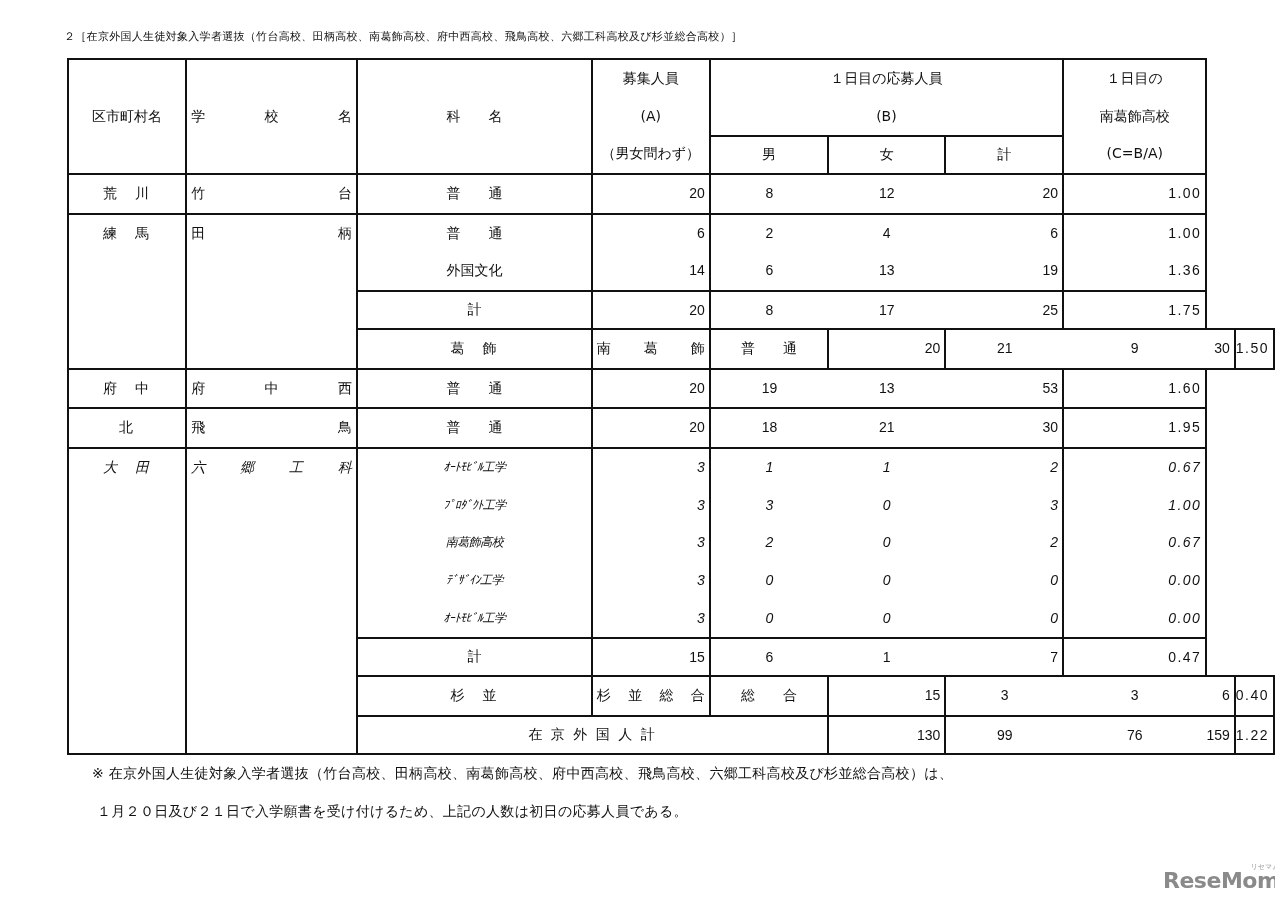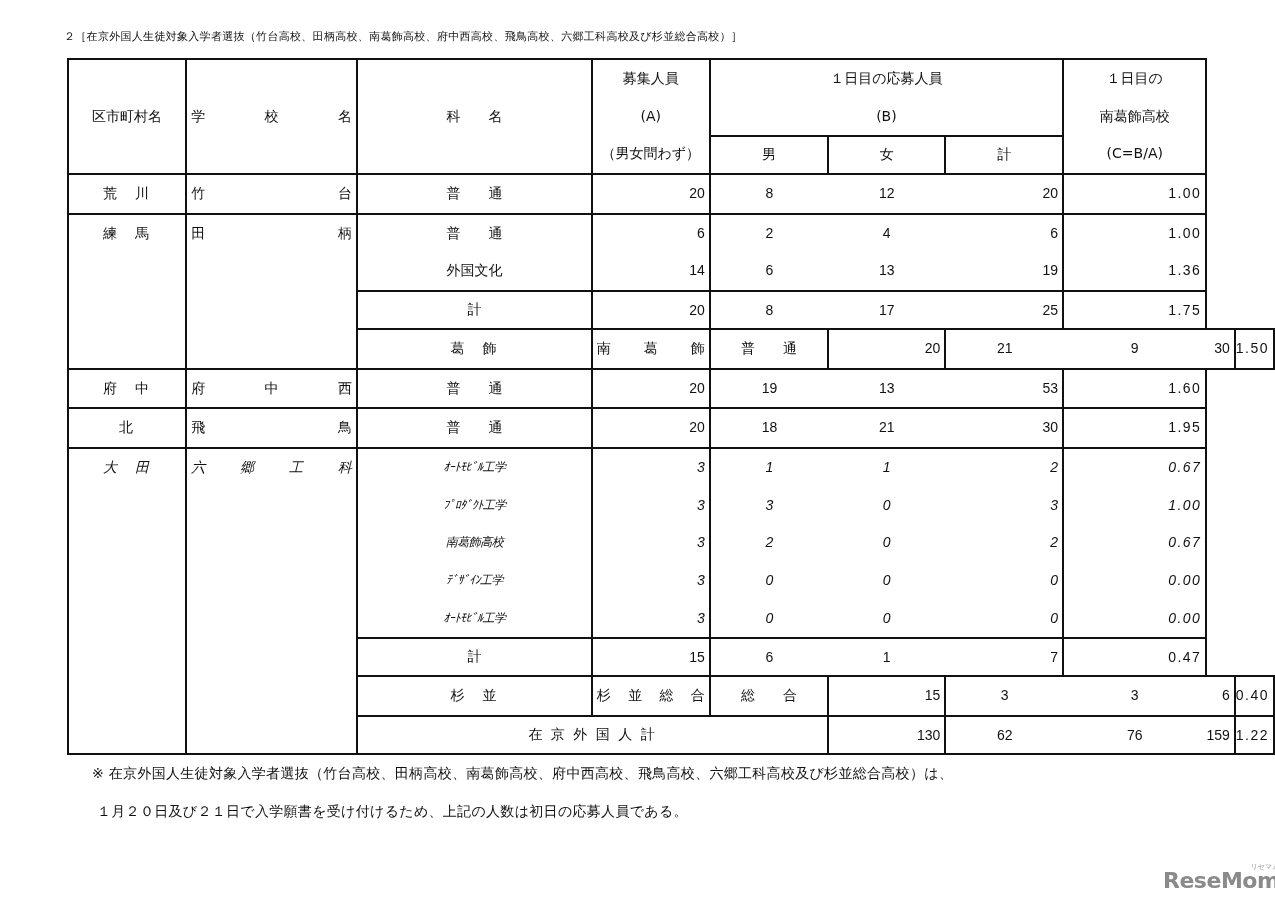--- a/index.html
+++ b/index.html
@@ -309,21 +309,21 @@
         <td class="r nb-l" style="vertical-align:top">
           <div class="multi">6</div>
         </td>
         <td class="rr" style="vertical-align:top">
           <div class="multi">0.40</div>
         </td>
       </tr>
       <tr style="height: 37.7px;">
         <td class="c" colspan="3" style="letter-spacing:2px">在 京 外 国 人 計</td>
         <td class="r">130</td>
-        <td class="cnum nb-r">62</td>
+        <td class="cnum nb-r">99</td>
         <td class="cnum nb-lr">76</td>
         <td class="r nb-l">159</td>
         <td class="rr">1.22</td>
       </tr>
     </tbody>
 </table>
 
 <div class="note" style="top:765px;left:92px">※ 在京外国人生徒対象入学者選抜（竹台高校、田柄高校、南葛飾高校、府中西高校、飛鳥高校、六郷工科高校及び杉並総合高校）は、</div>
 <div class="note" style="top:803px;left:97px">１月２０日及び２１日で入学願書を受け付けるため、上記の人数は初日の応募人員である。</div>
 

